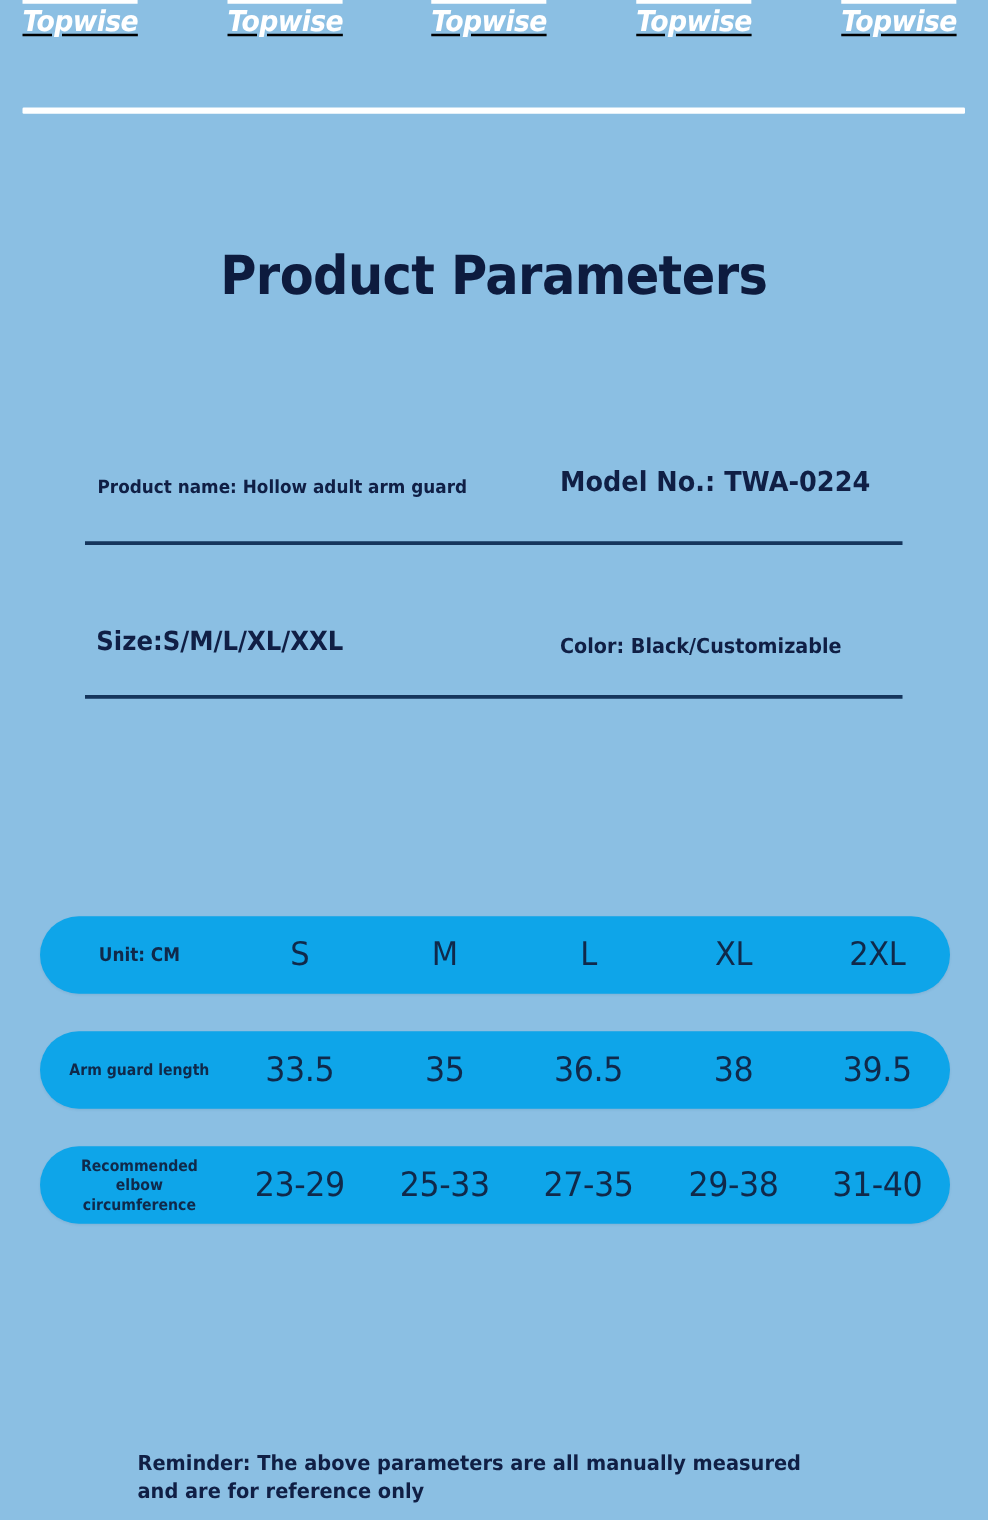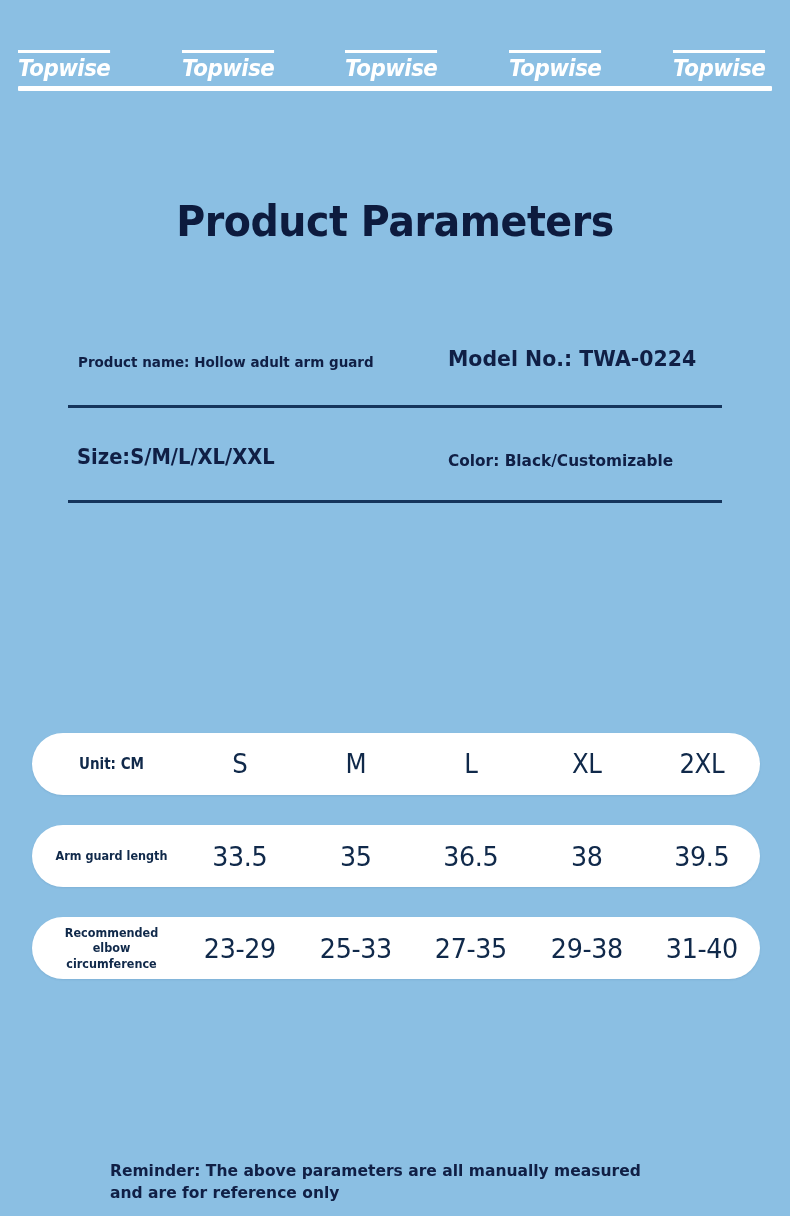--- a/index.html
+++ b/index.html
@@ -21,23 +21,24 @@
     top: 0;
     left: 0;
     width: 790px;
     height: 112px;
     box-sizing: border-box;
     padding: 0 14px;
   }
   .brand-row {
     display: flex;
     justify-content: space-between;
-    align-items: flex-end;
+    align-items: flex-start;
     height: 80px;
     padding: 0 4px;
+    text-decoration: underline;
   }
   .brand-logo {
     color: #ffffff;
     font-family: "DejaVu Sans", sans-serif;
     font-weight: bold;
     font-style: italic;
     font-size: 23px;
     letter-spacing: -0.6px;
     line-height: 1;
     padding-top: 4px;
@@ -71,20 +72,21 @@
   .spec-block {
     position: absolute;
     top: 340px;
     left: 0;
     width: 790px;
   }
   .spec-row {
     position: relative;
     height: 95px;
     box-sizing: border-box;
+    margin-top: 28px;
   }
   .spec-row .divider {
     position: absolute;
     left: 68px;
     right: 68px;
     bottom: 27px;
     height: 3px;
     background: #15355c;
   }
   .spec-text {
@@ -107,21 +109,21 @@
   .size-table {
     position: absolute;
     top: 733px;
     left: 32px;
     width: 728px;
   }
   .table-row {
     position: relative;
     height: 62px;
     margin-bottom: 30px;
-    background: #ffffff;
+    background: #0ea5e9;
     border-radius: 34px;
     display: flex;
     align-items: center;
     box-shadow: 0 1px 2px rgba(30,70,110,0.10);
   }
   .cell {
     color: #10294a;
     font-family: "DejaVu Sans", sans-serif;
     text-align: center;
     box-sizing: border-box;

